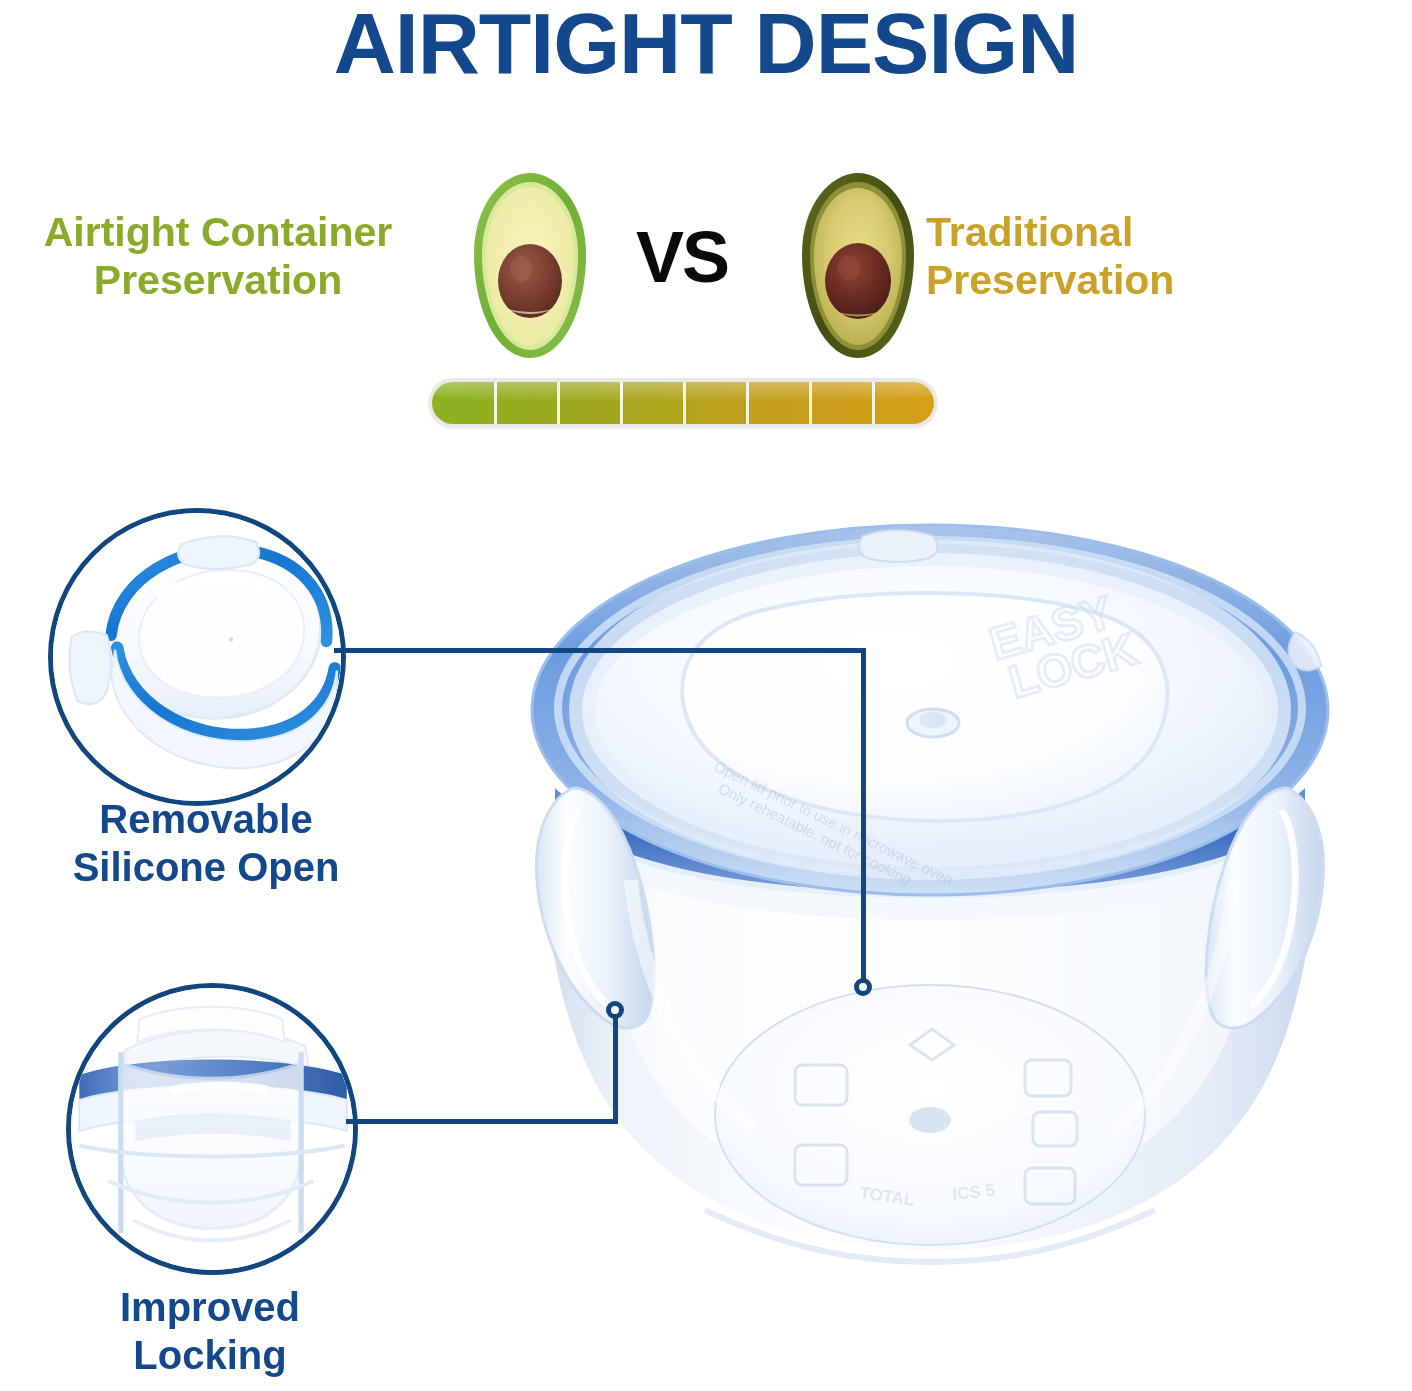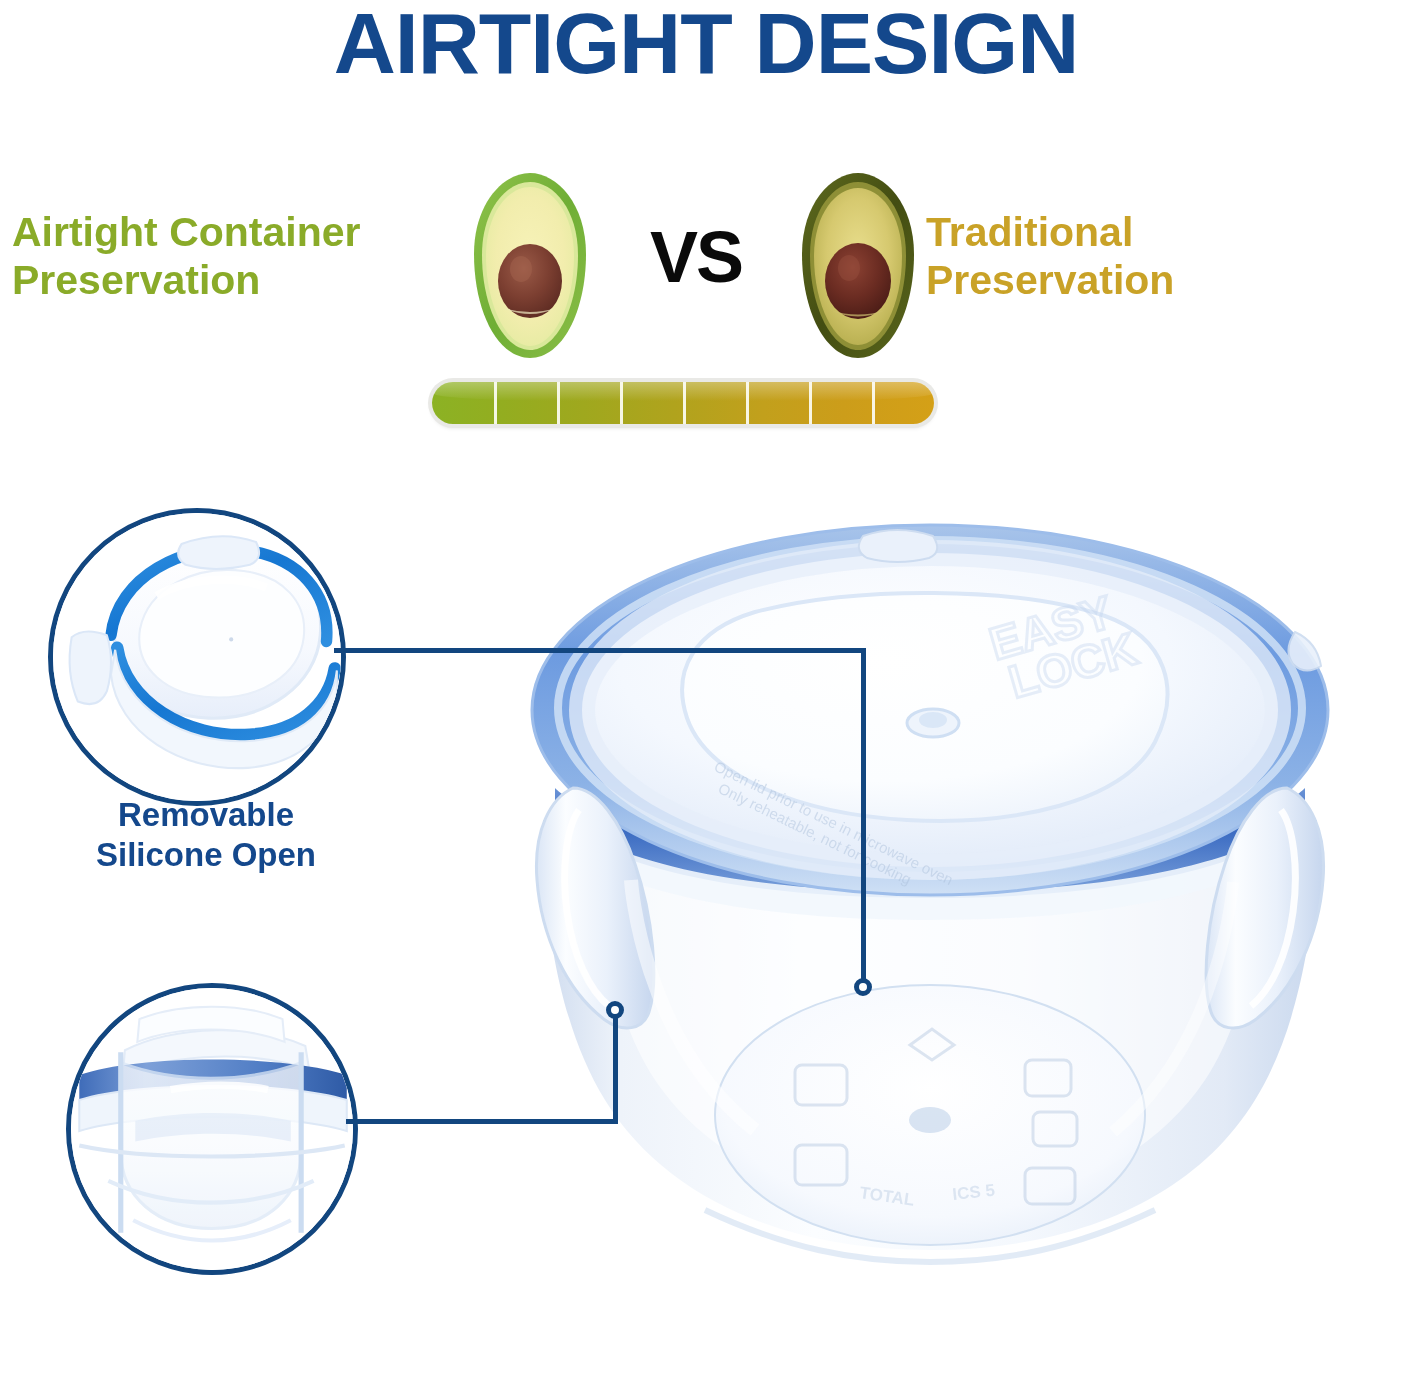--- a/index.html
+++ b/index.html
@@ -17,25 +17,25 @@
     color:#14488c;
     font-family:"Liberation Sans", sans-serif;
     white-space:nowrap;
   }
 
   
   .cmp-label{
     position:absolute;font-weight:bold;font-size:41px;line-height:1.18;
     font-family:"Liberation Sans", sans-serif;
   }
-  #cmp-left-label{left:12px;top:208px;width:412px;text-align:left;color:#8aab29;}
+  #cmp-left-label{left:12px;top:208px;width:412px;text-align:center;color:#8aab29;}
   #cmp-right-label{left:926px;top:208px;width:420px;text-align:left;color:#c9a227;}
 
   #vs-text{
-    position:absolute;left:622px;top:216px;width:120px;text-align:right;
+    position:absolute;left:622px;top:216px;width:120px;text-align:center;
     font-size:72px;font-weight:bold;color:#0a0a0a;letter-spacing:-2px;
     font-family:"Liberation Sans", sans-serif;
   }
 
   
   .avo{position:absolute;width:156px;height:196px;}
   #avocado-fresh{left:452px;top:168px;}
   #avocado-oxidized{left:780px;top:168px;}
   .avo svg{display:block;width:100%;height:100%;}
 
@@ -63,21 +63,21 @@
     position:absolute;border-radius:50%;
     border:5px solid #12467f;
     background:#ffffff;overflow:hidden;
   }
   #callout-seal-circle{left:48px;top:508px;width:288px;height:288px;}
   #callout-lock-circle{left:66px;top:983px;width:282px;height:282px;}
   .callout-circle svg{display:block;width:100%;height:100%;}
 
   
   .callout-label{
-    position:absolute;font-weight:bold;font-size:33px;line-height:1.2;
+    position:absolute;font-weight:bold;font-size:40px;line-height:1.2;
     color:#14488c;text-align:center;
     font-family:"Liberation Sans", sans-serif;
   }
   #callout-seal-label{left:10px;top:795px;width:392px;}
   #callout-lock-label{left:20px;top:1283px;width:380px;}
 
   
   .leader{position:absolute;background:#12467f;}
   .leader-h{height:5px;}
   .leader-v{width:5px;}
@@ -357,20 +357,24 @@
                C170 92 100 92 48 72 Z" fill="url(#lkBody)" opacity=".75" stroke="#dbe7f6" stroke-width="3"></path>
       <path d="M48 62 L48 236 M222 62 L222 236" stroke="#cbdcf1" stroke-width="5" fill="none"></path>
 
       <path d="M8 152 C70 166 200 166 264 152" fill="none" stroke="#dce7f5" stroke-width="4"></path>
       <path d="M36 186 C96 214 174 214 234 186" fill="none" stroke="#e2ecf8" stroke-width="4"></path>
       <path d="M60 224 C110 250 162 250 212 224" fill="none" stroke="#e6eefa" stroke-width="4"></path>
 
       <path d="M96 98 C130 92 160 92 190 98" fill="none" stroke="#ffffff" stroke-width="7" opacity=".85"></path>
     </svg>
   </div>
+  <div class="callout-label" id="callout-lock-label">
+    <div>Improved</div>
+    <div>Locking</div>
+  </div>
 
   <div class="leader leader-h" style="left:334px;top:648px;width:532px;"></div>
   <div class="leader leader-v" style="left:861px;top:648px;height:340px;"></div>
   <div class="leader-dot" style="left:854px;top:978px;"></div>
 
   <div class="leader leader-h" style="left:346px;top:1119px;width:272px;"></div>
   <div class="leader leader-v" style="left:613px;top:1012px;height:112px;"></div>
   <div class="leader-dot" style="left:606px;top:1001px;"></div>
 
 </div>

